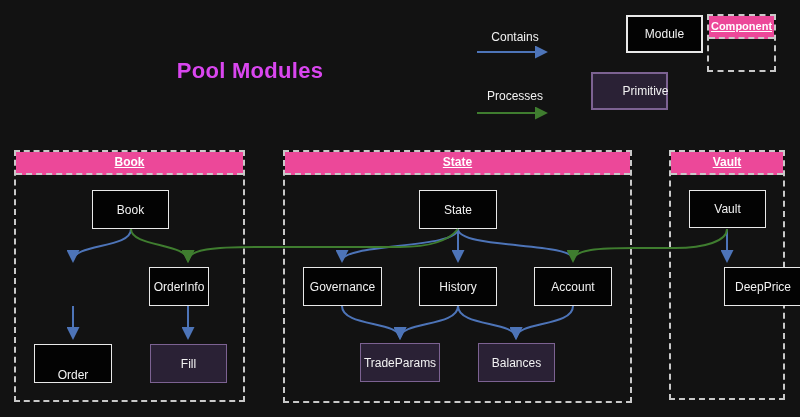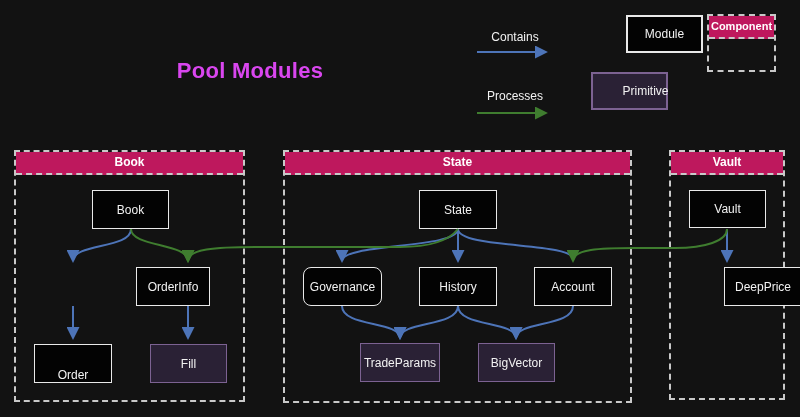--- a/index.html
+++ b/index.html
@@ -24,23 +24,23 @@
   .node{
     position:absolute;box-sizing:border-box;display:flex;align-items:center;justify-content:center;
     background:var(--module_fill);border:1.5px solid var(--module_border);
     color:var(--text);font-size:12px;z-index:2;
   }
   .node.primitive{background:var(--primitive_fill);border-color:var(--primitive_border);}
   .group{
     position:absolute;box-sizing:border-box;border:2px dashed var(--container_border);z-index:1;
   }
   .group-title{
-    background:#be185d;border-bottom:2px dashed var(--container_border);
+    background:#ec4899;border-bottom:2px dashed var(--container_border);
     color:#fff;font-weight:bold;font-size:12px;text-align:center;
-    height:21px;line-height:20px;
+    height:21px;line-height:20px;text-decoration:underline;
   }
   .legend-component{
     position:absolute;box-sizing:border-box;border:2px dashed var(--container_border);z-index:2;
   }
   .legend-component .group-title{font-size:11px;}
   svg.edges{position:absolute;left:0;top:0;z-index:3;pointer-events:none;}
   .edge-contains{stroke:var(--contains_arrow);stroke-width:2;fill:none;}
   .edge-processes{stroke:var(--processes_arrow);stroke-width:2;fill:none;}
 </style>
 </head>
@@ -69,47 +69,47 @@
   <div class="group" style="left:283px;top:150px;width:349px;height:253px;">
     <div class="group-title">State</div>
   </div>
   <div class="group" style="left:669px;top:150px;width:116px;height:250px;">
     <div class="group-title">Vault</div>
   </div>
 
   <div class="node" style="left:92px;top:190px;width:77px;height:39px;">
     <span>Book</span>
     </div>
-  <div class="node" style="left:136px;top:267px;width:74px;height:39px;">
+  <div class="node" style="left:149px;top:267px;width:60px;height:39px;">
     <span>OrderInfo</span>
     </div>
   <div class="node" style="left:34px;top:344px;width:78px;height:39px;align-items:flex-end;">
     <span>Order</span>
     </div>
   <div class="node primitive" style="left:150px;top:344px;width:77px;height:39px;">
     <span>Fill</span>
     </div>
 
   <div class="node" style="left:419px;top:190px;width:78px;height:39px;">
     <span>State</span>
     </div>
-  <div class="node" style="left:303px;top:267px;width:79px;height:39px;border-radius:8px;">
+  <div class="node" style="left:303px;top:267px;width:79px;height:39px;">
     <span>Governance</span>
     </div>
   <div class="node" style="left:534px;top:267px;width:78px;height:39px;">
     <span>Account</span>
     </div>
   <div class="node" style="left:419px;top:267px;width:78px;height:39px;">
     <span>History</span>
     </div>
   <div class="node primitive" style="left:360px;top:343px;width:80px;height:39px;">
     <span>TradeParams</span>
     </div>
   <div class="node primitive" style="left:478px;top:343px;width:77px;height:39px;">
-    <span>BigVector</span>
+    <span>Balances</span>
     </div>
 
   <div class="node" style="left:689px;top:190px;width:77px;height:38px;">
     <span>Vault</span>
     </div>
   <div class="node" style="left:688px;top:267px;width:78px;height:39px;margin-left:36px;">
     <span>DeepPrice</span>
     </div>
 
   <svg class="edges" width="800" height="417" viewBox="0 0 800 417">

